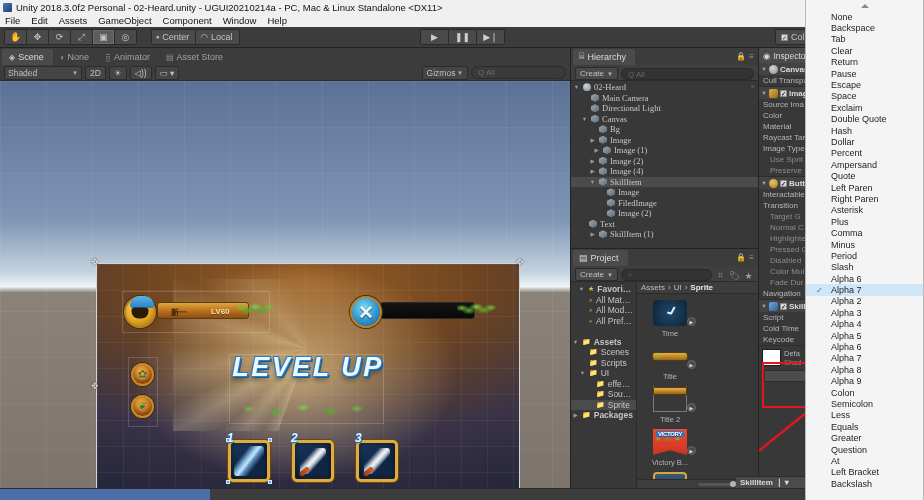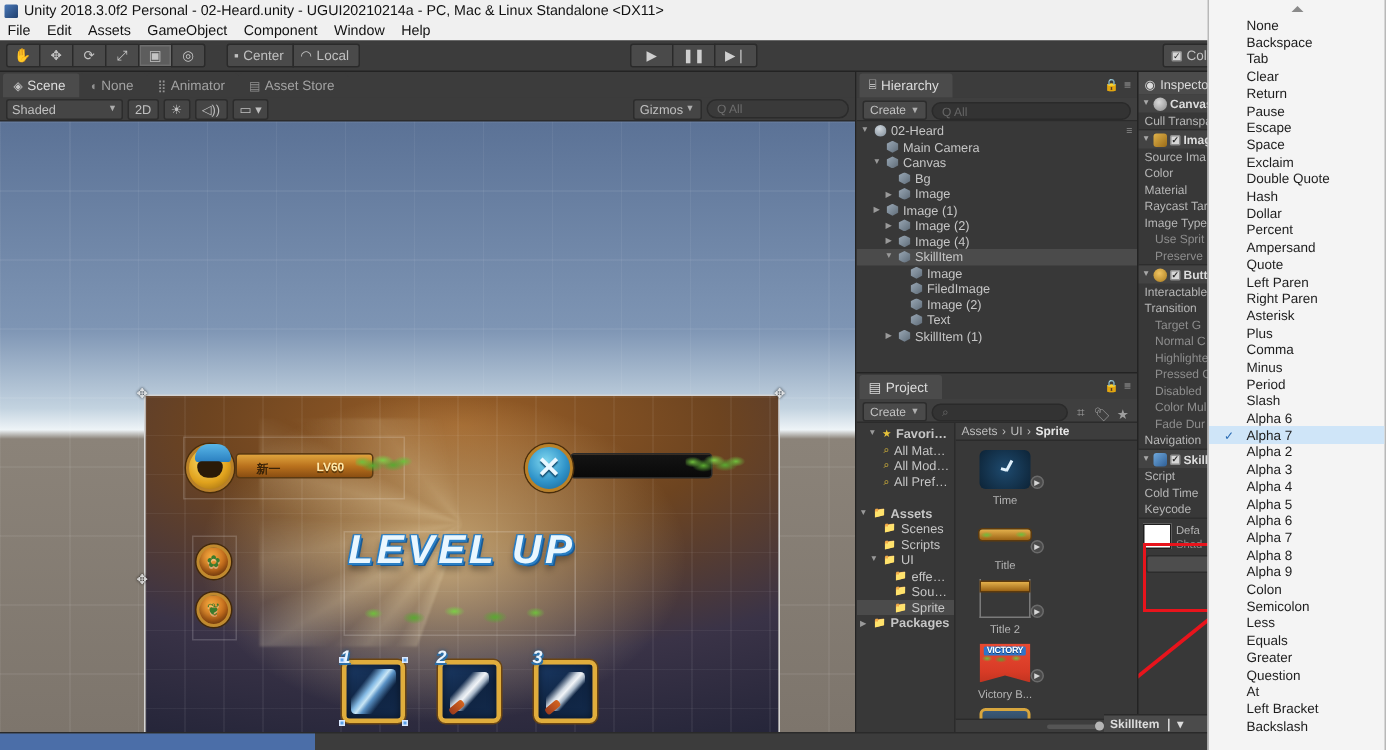--- a/index.html
+++ b/index.html
@@ -211,21 +211,21 @@
   }
   .createbtn{
     height:13px;padding:0 4px;background:#4a4a4a;border:1px solid #2c2c2c;border-radius:2px;
     display:flex;align-items:center;gap:3px;font-size:8px;color:#c2c2c2;
   }
   .psearch{
     flex:1; height:12px; background:#333; border:1px solid #2a2a2a; border-radius:6px;
     display:flex;align-items:center;padding:0 6px;font-size:8px;color:#676767;
   }
   .pico{ font-size:9px; color:#9e9e9e; width:11px; text-align:center; }
-  .tree{ flex:1; overflow:hidden; padding-top:1px; background:#383838; }
+  .tree{ flex:1; overflow:hidden; padding-top:1px; background:#383838;font-family:Liberation Serif, serif; }
   .row{
     height:10.5px; display:flex; align-items:center; gap:3px; font-size:8.5px; color:#c6c6c6;
     padding-right:3px; white-space:nowrap;
   }
   .row.sel{ background:#4b4b4b; }
   .row .arr{ width:7px; font-size:5.5px; color:#9a9a9a; text-align:center; flex:none; }
   .row .cube{ width:8px;height:8px; flex:none; position:relative; }
   .cube::before{
     content:""; position:absolute; inset:0;
     background:linear-gradient(135deg,#9aa7b4 0%,#7e8c99 48%,#5e6a76 100%);
@@ -527,35 +527,40 @@
             <span class="cube sceneicon"></span>
             <span class="nm">02-Heard</span>
             <span class="dots">≡</span>
           </div>
           <div class="row" style="padding-left: 10px;">
             <span class="arr"></span>
             <span class="cube"></span>
             <span class="nm">Main Camera</span>
           </div>
           <div class="row" style="padding-left: 10px;">
+            <span class="arr"></span>
+            <span class="cube"></span>
+            <span class="nm">Directional Light</span>
+          </div>
+          <div class="row" style="padding-left: 10px;">
             <span class="arr">▼</span>
             <span class="cube"></span>
             <span class="nm">Canvas</span>
           </div>
           <div class="row" style="padding-left: 18px;">
             <span class="arr"></span>
             <span class="cube"></span>
             <span class="nm">Bg</span>
           </div>
           <div class="row" style="padding-left: 18px;">
             <span class="arr">▶</span>
             <span class="cube"></span>
             <span class="nm">Image</span>
           </div>
-          <div class="row" style="padding-left: 10px;">
+          <div class="row" style="padding-left: 22px;">
             <span class="arr">▶</span>
             <span class="cube"></span>
             <span class="nm">Image (1)</span>
           </div>
           <div class="row" style="padding-left: 18px;">
             <span class="arr">▶</span>
             <span class="cube"></span>
             <span class="nm">Image (2)</span>
           </div>
           <div class="row" style="padding-left: 18px;">
@@ -576,21 +581,21 @@
           <div class="row" style="padding-left: 26px;">
             <span class="arr"></span>
             <span class="cube"></span>
             <span class="nm">FiledImage</span>
           </div>
           <div class="row" style="padding-left: 26px;">
             <span class="arr"></span>
             <span class="cube"></span>
             <span class="nm">Image (2)</span>
           </div>
-          <div class="row" style="padding-left: 26px;">
+          <div class="row" style="padding-left: 8px;">
             <span class="arr"></span>
             <span class="cube"></span>
             <span class="nm">Text</span>
           </div>
           <div class="row" style="padding-left: 18px;">
             <span class="arr">▶</span>
             <span class="cube"></span>
             <span class="nm">SkillItem (1)</span>
           </div>
         </div>

